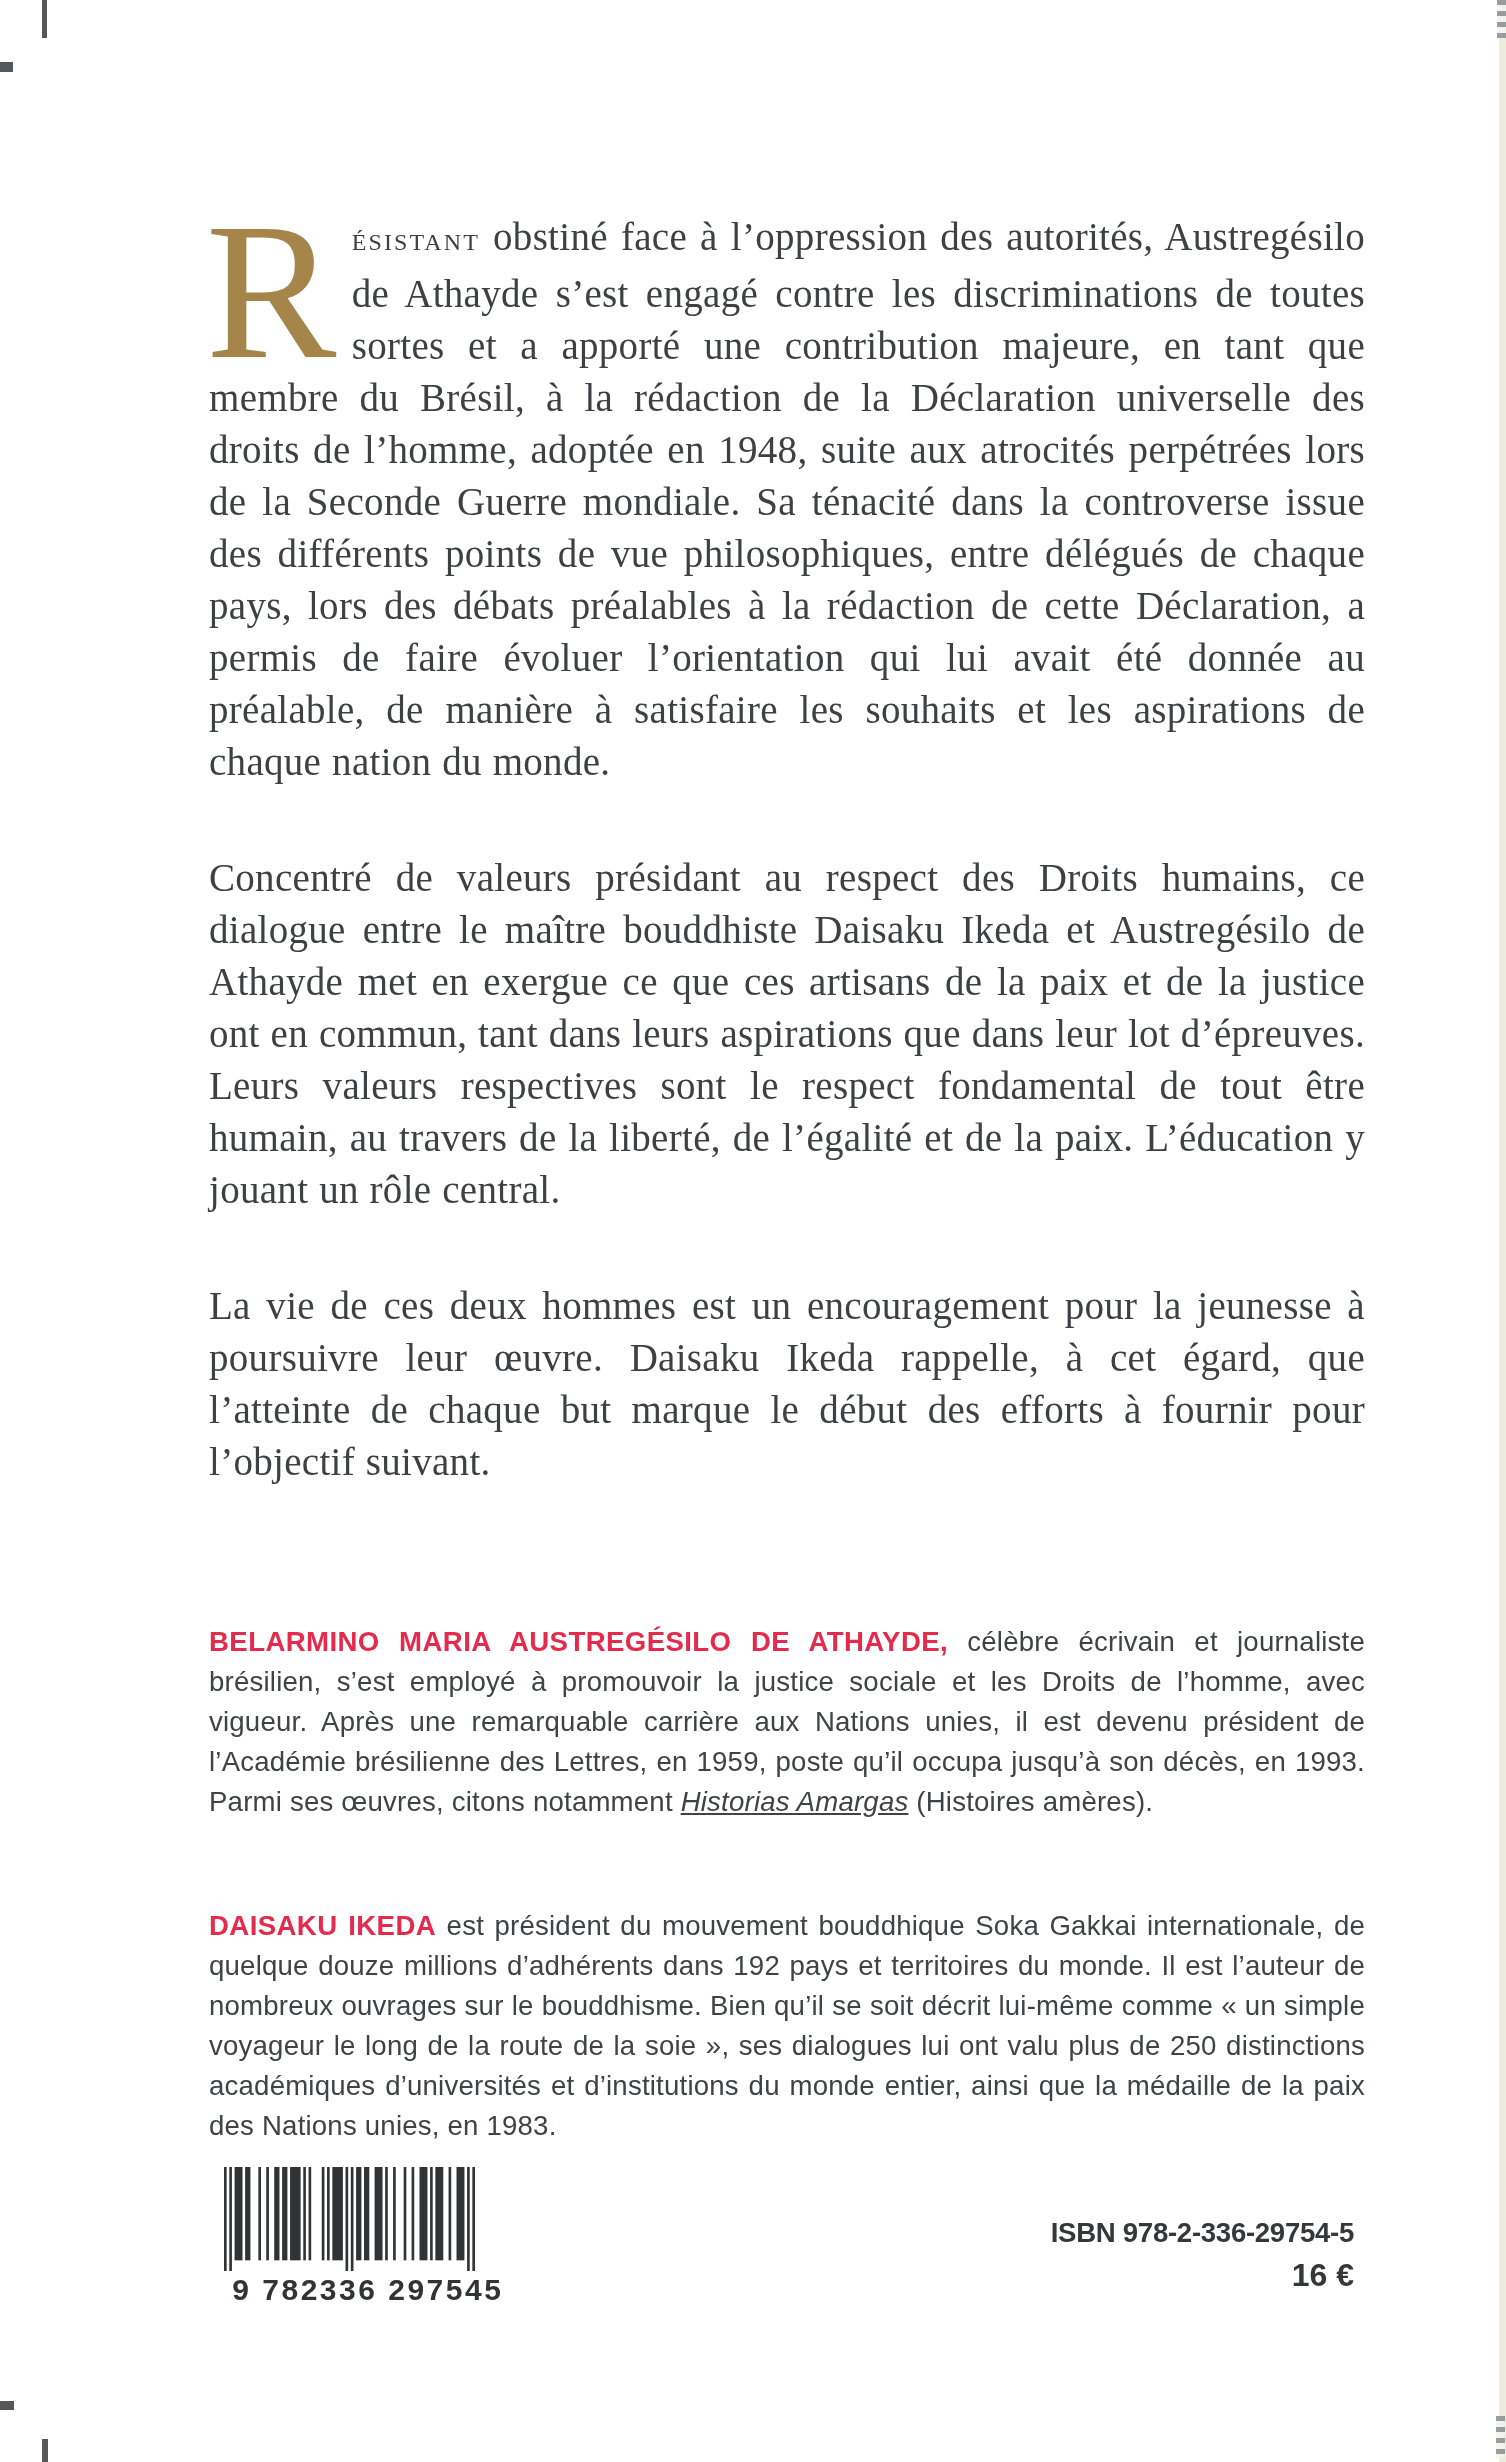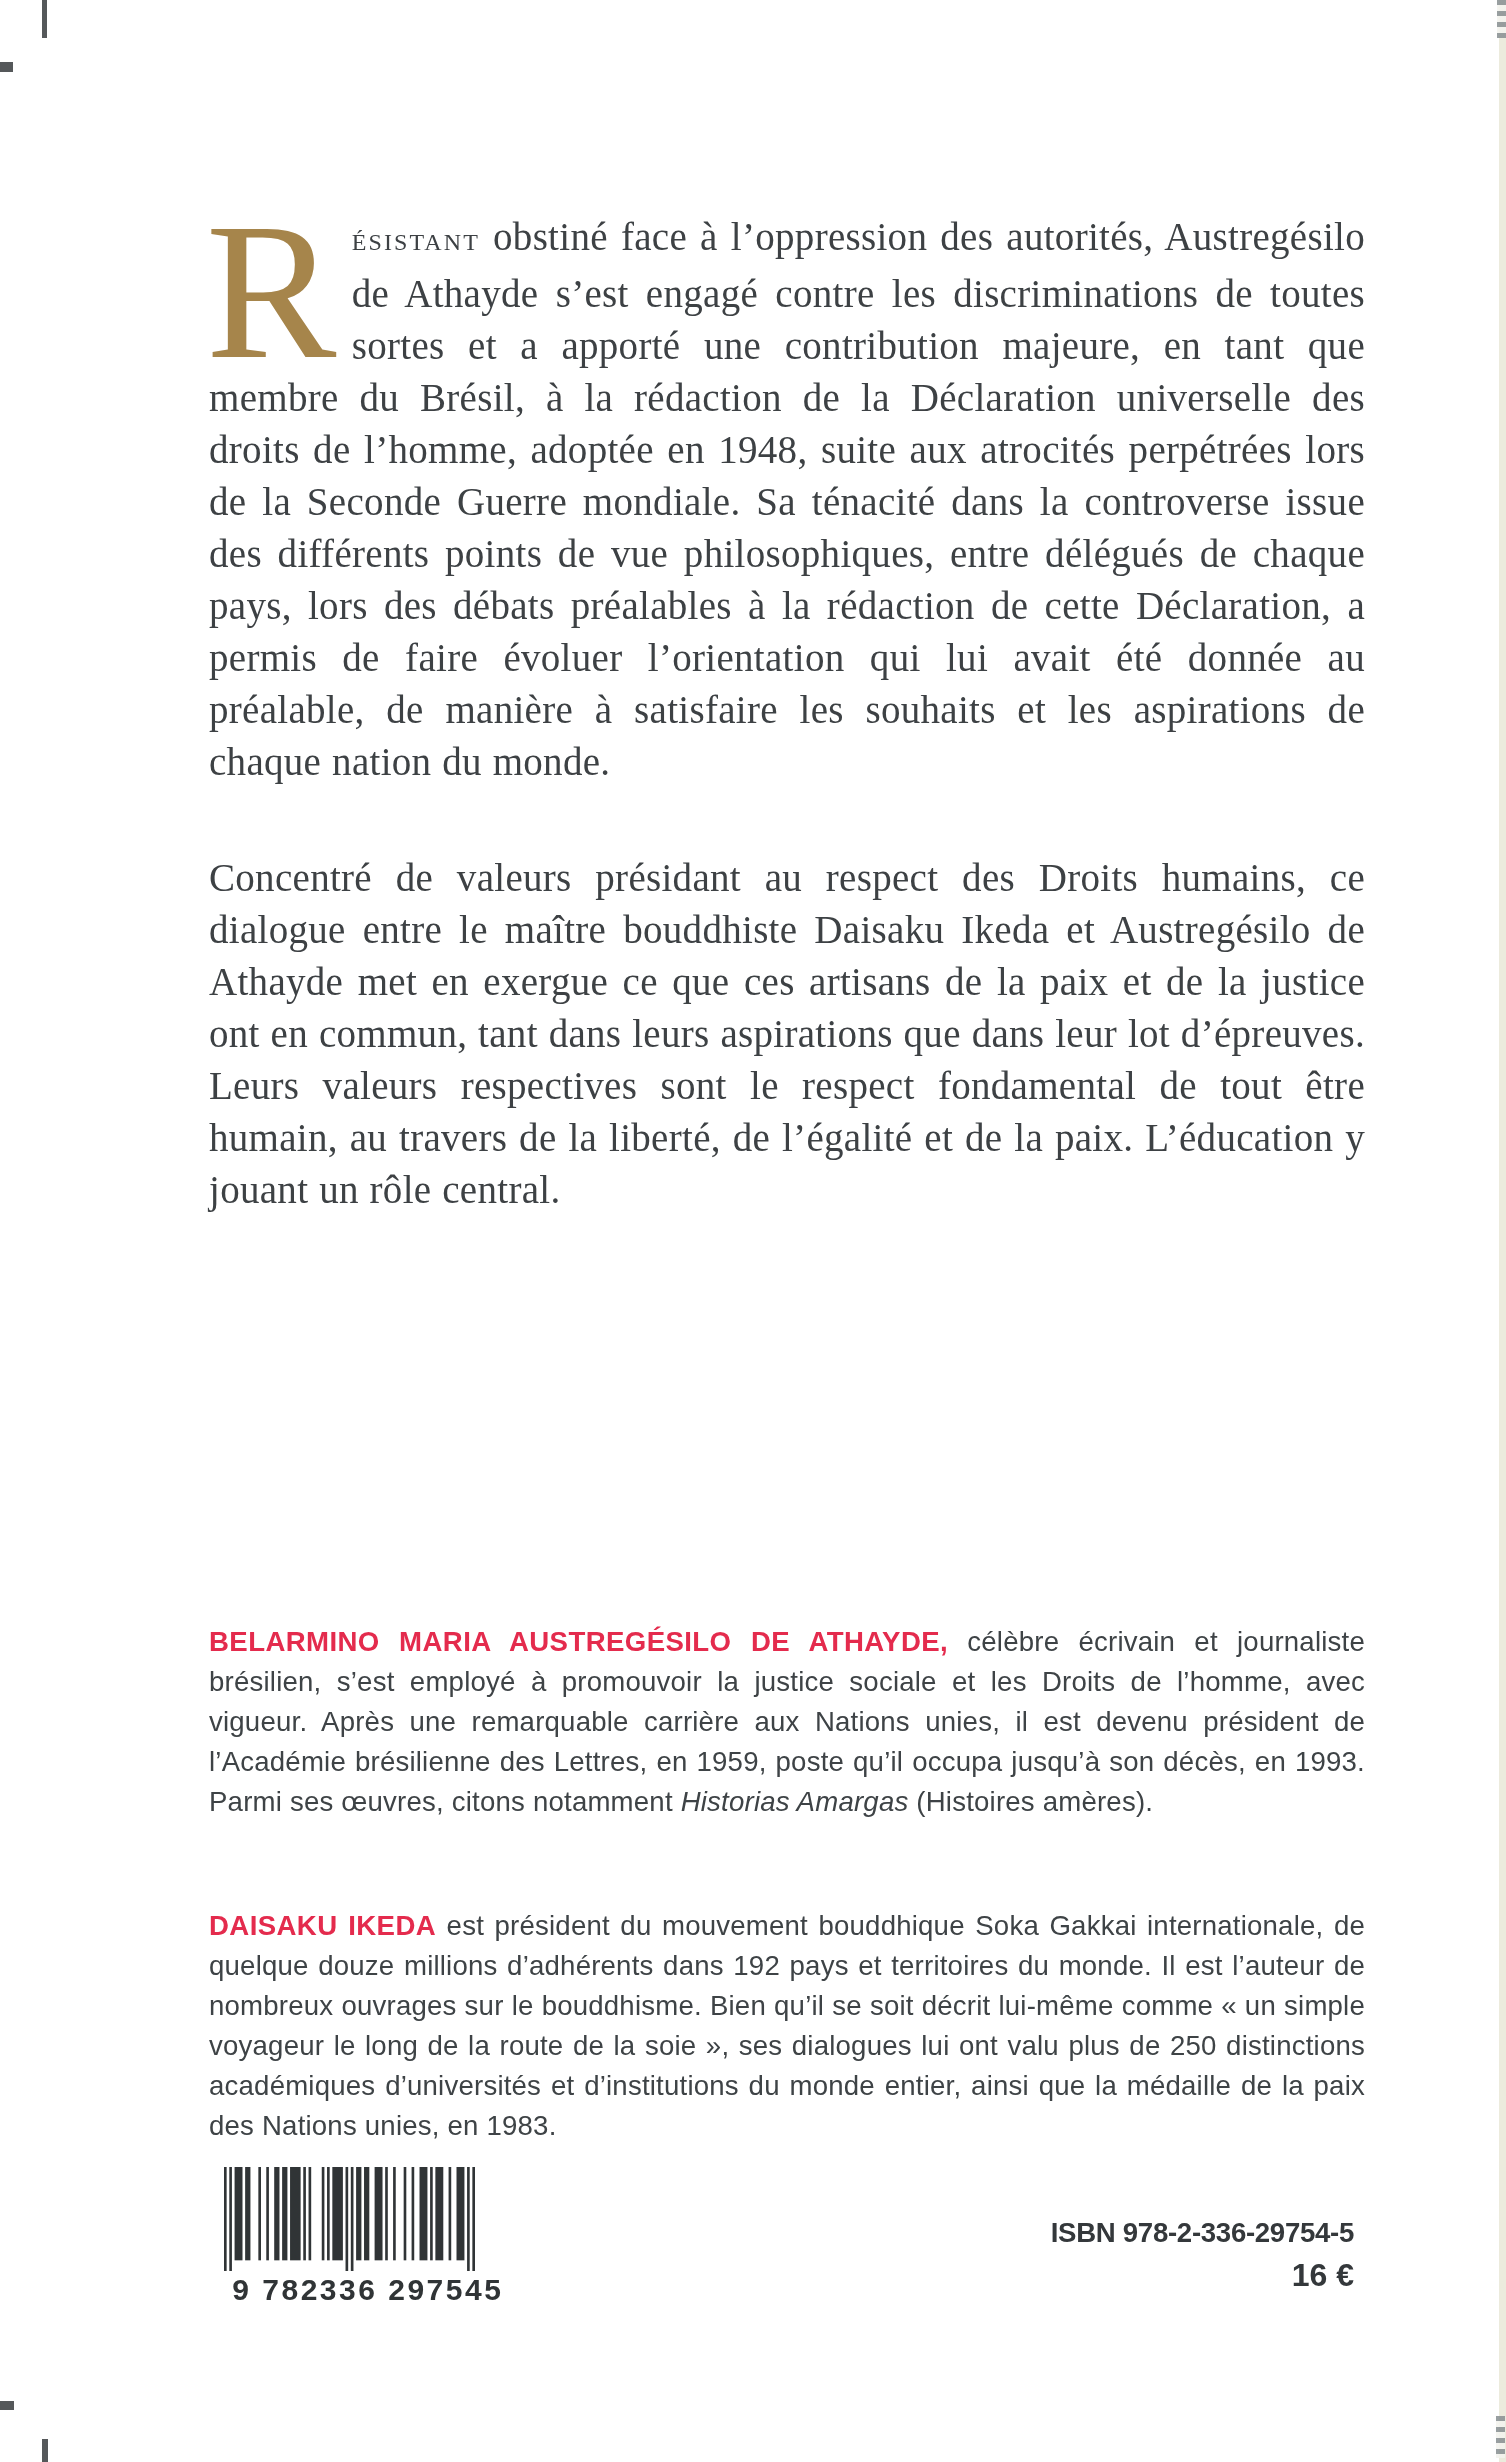--- a/index.html
+++ b/index.html
@@ -54,21 +54,21 @@
     color:var(--bio-text);
     font-size:27.6px;line-height:40px;
     text-align:justify;letter-spacing:0.2px;
   }
   .bio + .bio{margin-top:84px;}
   .bio-label{
     color:var(--accent-red);
     font-weight:bold;
     letter-spacing:0.4px;
   }
-  .bio em{font-style:italic;}
+  .bio em{font-style:italic;text-decoration:underline;}
 
   
   .barcode-block{
     position:absolute;left:224px;top:2167px;width:301px;
     text-align:center;
   }
   .barcode-block svg{display:block;fill:var(--ink-dark);}
   .barcode-number{
     margin-top:1.7px;margin-left:-13.4px;
     font-family:"Liberation Sans", sans-serif;
@@ -95,20 +95,21 @@
 <div class="mark mark-v-bottom"></div>
 <div class="paper-edge"></div>
 <div class="edge-tick edge-tick-top"></div>
 <div class="edge-tick edge-tick-bottom"></div>
 
 <main class="synopsis">
   <p>
     <span class="dropcap">R</span><span class="lead">ÉSISTANT</span><span> obstiné face à l’oppression des autorités, Austregésilo de Athayde s’est engagé contre les discriminations de toutes sortes et a apporté une contribution majeure, en tant que membre du Brésil, à la rédaction de la Déclaration universelle des droits de l’homme, adoptée en 1948, suite aux atrocités perpétrées lors de la Seconde Guerre mondiale. Sa ténacité dans la controverse issue des différents points de vue philosophiques, entre délégués de chaque pays, lors des débats préalables à la rédaction de cette Déclaration, a permis de faire évoluer l’orientation qui lui avait été donnée au préalable, de manière à satisfaire les souhaits et les aspirations de chaque nation du monde.</span>
   </p>
   <p>Concentré de valeurs présidant au respect des Droits humains, ce dialogue entre le maître bouddhiste Daisaku Ikeda et Austregésilo de Athayde met en exergue ce que ces artisans de la paix et de la justice ont en commun, tant dans leurs aspirations que dans leur lot d’épreuves. Leurs valeurs respectives sont le respect fondamental de tout être humain, au travers de la liberté, de l’égalité et de la paix. L’éducation y jouant un rôle central.</p>
+  <p>La vie de ces deux hommes est un encouragement pour la jeunesse à poursuivre leur œuvre. Daisaku Ikeda rappelle, à cet égard, que l’atteinte de chaque but marque le début des efforts à fournir pour l’objectif suivant.</p>
 </main>
 
 <section class="bios">
   <p class="bio">
     <span class="bio-label">BELARMINO MARIA AUSTREGÉSILO DE ATHAYDE,</span><span> célèbre écrivain et journaliste brésilien, s’est employé à promouvoir la justice sociale et les Droits de l’homme, avec vigueur. Après une remarquable carrière aux Nations unies, il est devenu président de l’Académie brésilienne des Lettres, en 1959, poste qu’il occupa jusqu’à son décès, en 1993. Parmi ses œuvres, citons notamment </span><em>Historias Amargas</em><span> (Histoires amères).</span>
   </p>
   <p class="bio">
     <span class="bio-label">DAISAKU IKEDA</span><span> est président du mouvement bouddhique Soka Gakkai internationale, de quelque douze millions d’adhérents dans 192 pays et territoires du monde. Il est l’auteur de nombreux ouvrages sur le bouddhisme. Bien qu’il se soit décrit lui-même comme « un simple voyageur le long de la route de la soie », ses dialogues lui ont valu plus de 250 distinctions académiques d’universités et d’institutions du monde entier, ainsi que la médaille de la paix des Nations unies, en 1983.</span>
   </p>
 </section>

